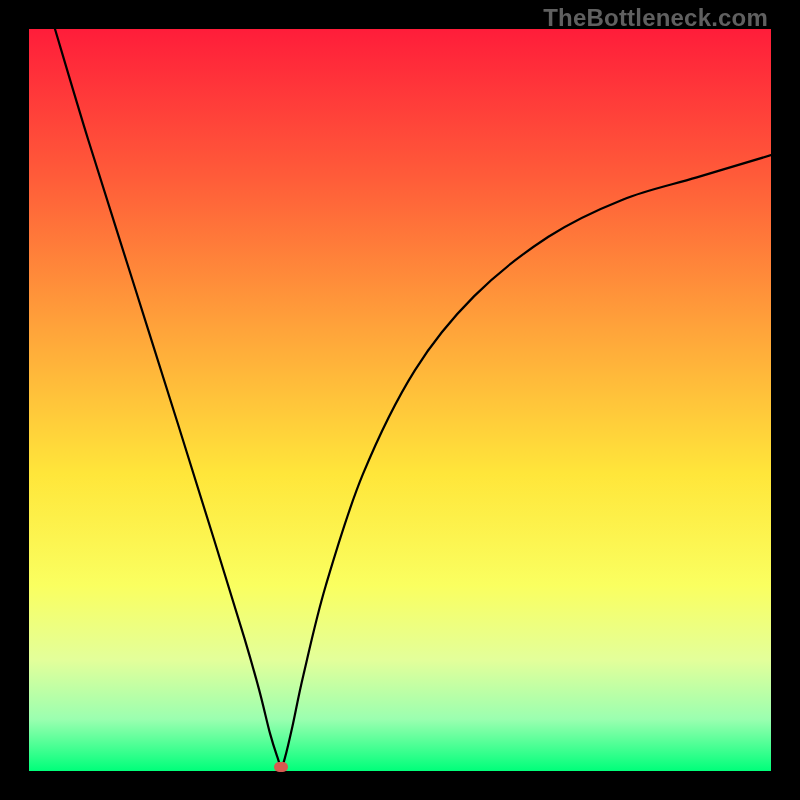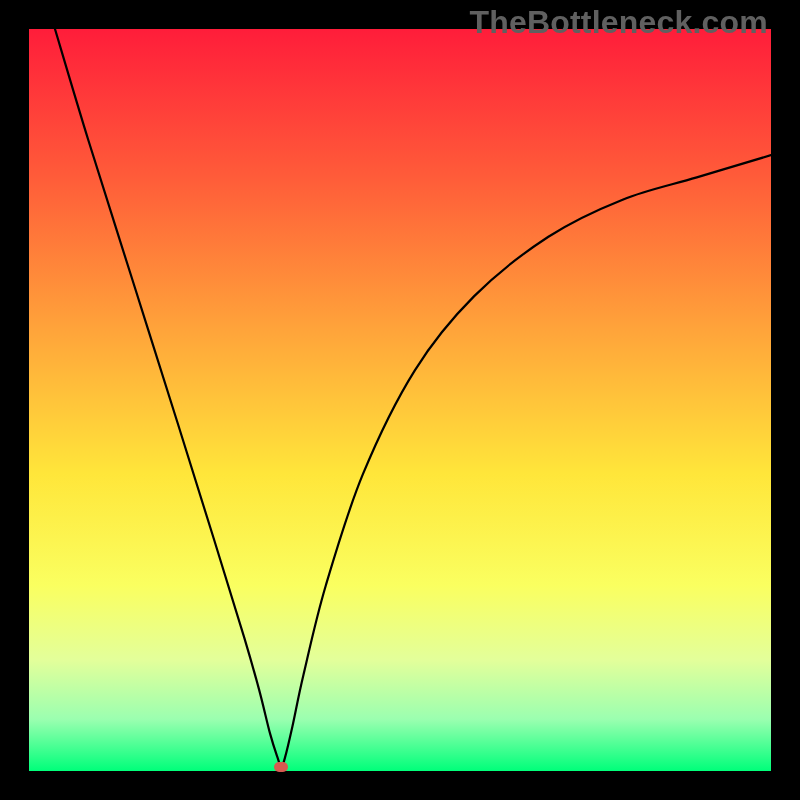--- a/index.html
+++ b/index.html
@@ -20,21 +20,21 @@
       #e3ff9a 85%,
       #9bffb0 93%,
       #00ff7a 100%
     );
   }
   .watermark {
     position: absolute;
     top: 4px;
     right: 32px;
     font-family: Arial, Helvetica, sans-serif;
-    font-size: 32px;
+    font-size: 24px;
     font-weight: bold;
     color: #606060;
     letter-spacing: 0.2px;
   }
   svg.curve {
     position: absolute;
     left: 0; top: 0;
     width: 742px; height: 742px;
     pointer-events: none;
   }

